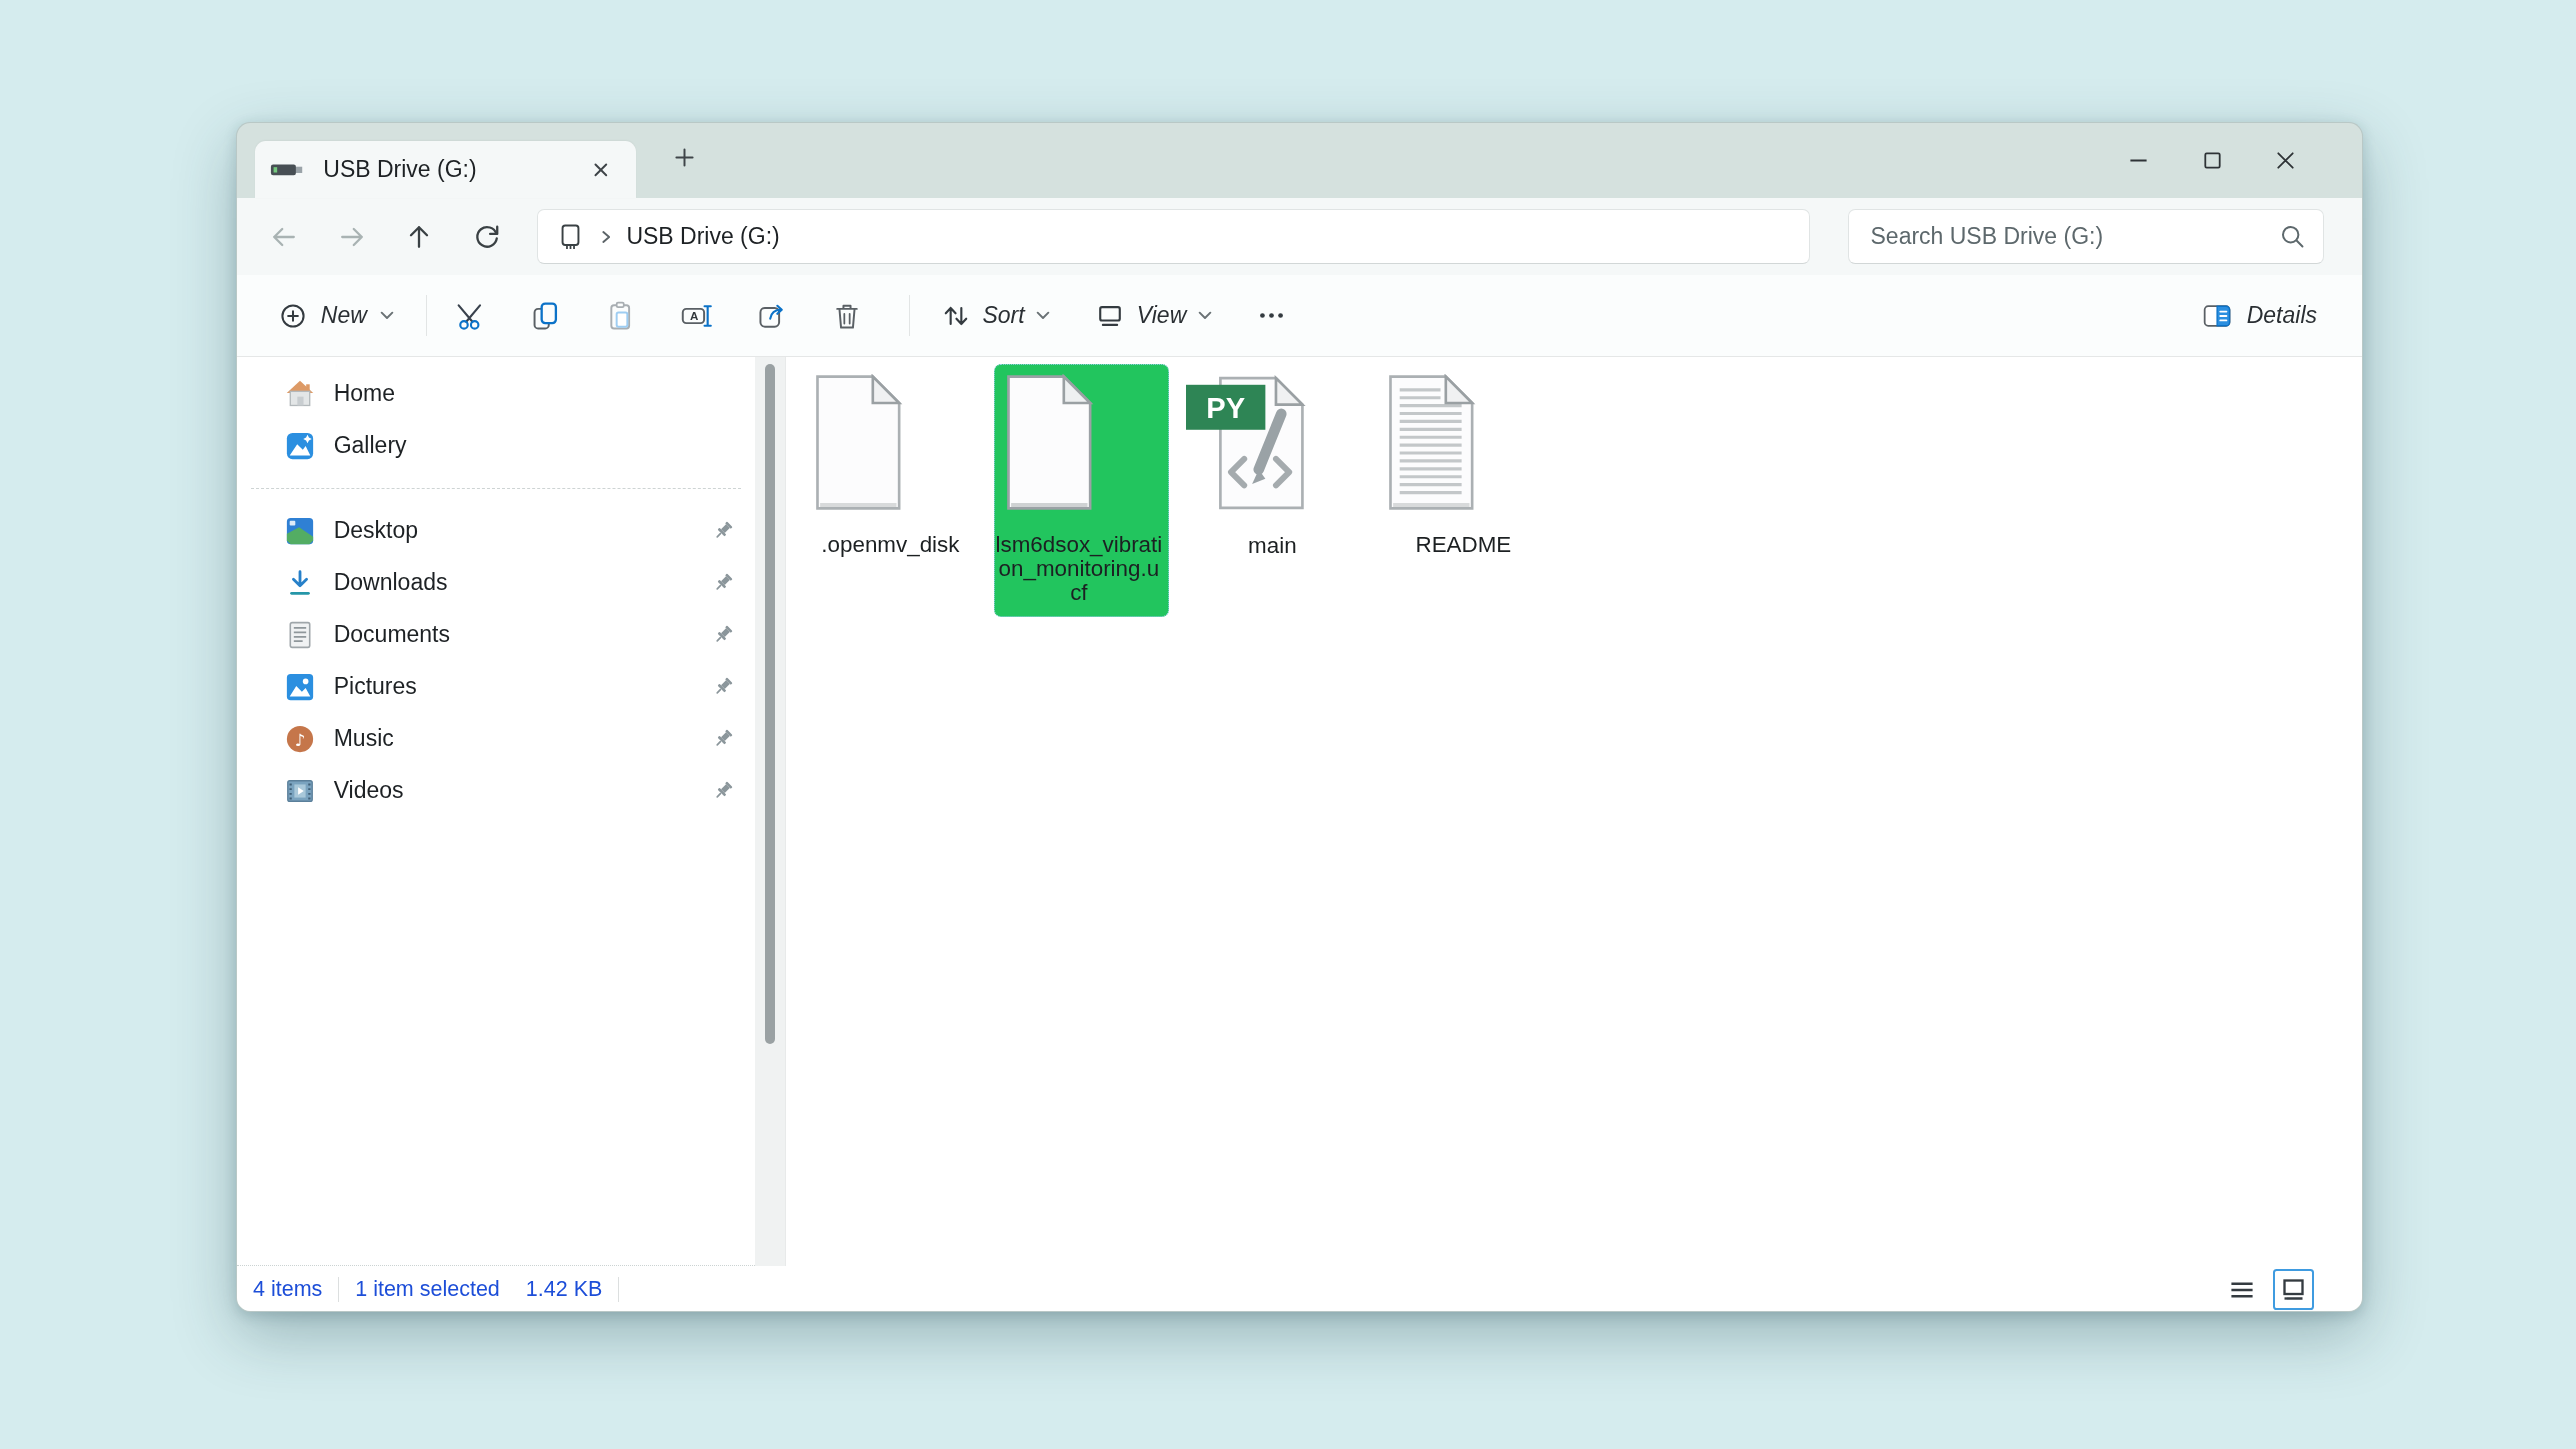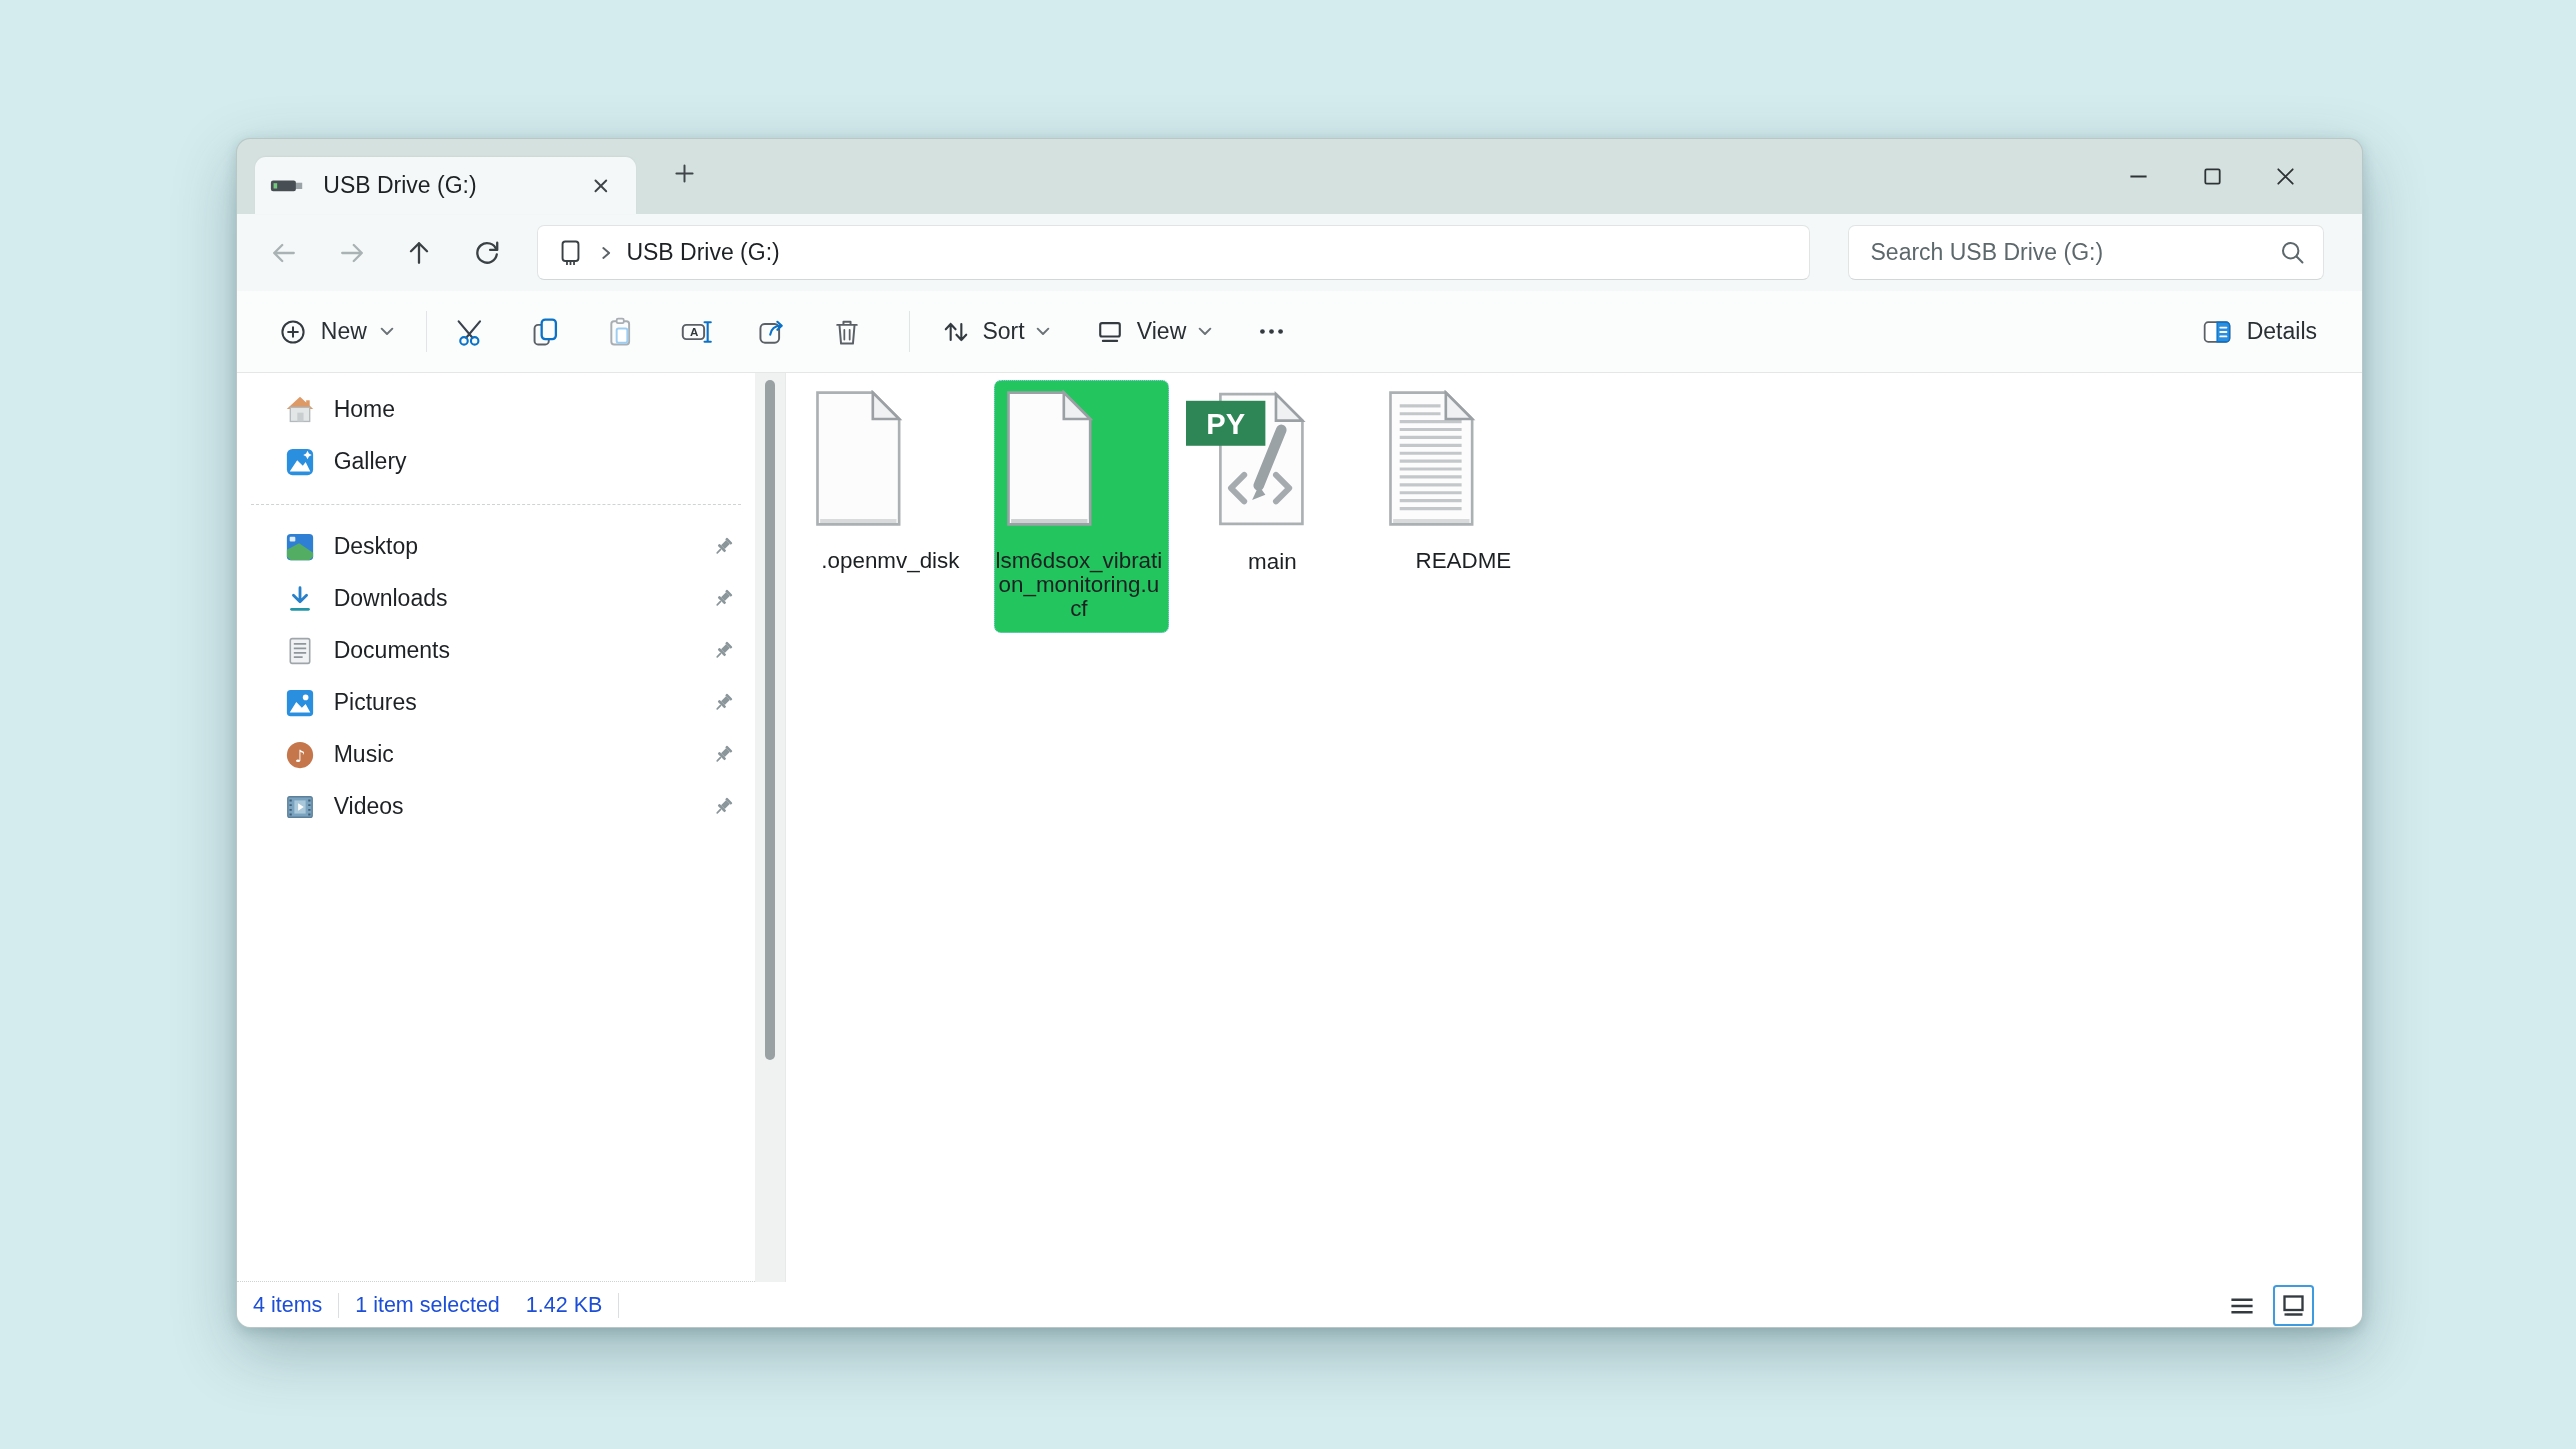--- a/index.html
+++ b/index.html
@@ -1,20 +1,20 @@
 <!DOCTYPE html>
 <html style="font-size:14.3px"><head>
 <meta charset="utf-8">
 <style>
   * { margin:0; padding:0; box-sizing:border-box; }
   html,body { width:2576px; height:1449px; overflow:hidden; }
   body { font-family:"Liberation Sans", sans-serif; background:#d5ecee; position:relative; }
 
   .window {
-    position:absolute; left:236px; top:138px; width:2127px; height:1190px;
+    position:absolute; left:236px; top:122px; width:2127px; height:1190px;
     background:#d5e1de; border-radius:14.3px; overflow:hidden;
     border:0.9px solid rgba(60,90,90,.18);
     box-shadow:0 23px 63px rgba(20,60,70,.30), 0 3.6px 12.5px rgba(20,60,70,.18);
   }
 
   
   .titlebar { height:75px; position:relative; display:flex; align-items:flex-end; }
   .tab {
     margin-left:18px; width:381px; height:57px; background:#f5f8f8;
     border-radius:10.7px 10.7px 0 0; display:flex; align-items:center;
@@ -40,21 +40,21 @@
   }
   .searchbar input {
     flex:1; border:none; outline:none; font-family:"Liberation Sans",sans-serif;
     font-size:23px; color:#4d7c0f; background:transparent;
   }
   .searchbar input::placeholder { color:#5d686c; opacity:1; }
 
   
   .toolbar { height:82px; background:#fbfdfd; border-bottom:0.9px solid #e5e7e7; display:flex; align-items:center; padding:0 36px 0 27px; }
   .tool-new { height:57px; border-radius:7.2px; display:flex; align-items:center; gap:12.5px; padding:0 14.3px; }
-  .tool-label { font-size:23px; color:#2a2f33; }
+  .tool-label { font-size:23px; color:#2a2f33;font-style:italic; }
   .tool-sep { width:0.9px; height:41px; background:#e2e5e5; margin:0 16px; }
   .tool-btn { width:59px; height:57px; border-radius:7.2px; display:flex; align-items:center; justify-content:center; margin-right:16px; }
   .tool-drop { height:57px; border-radius:7.2px; display:flex; align-items:center; gap:10.7px; padding:0 14.3px; margin-right:14.3px; }
   .details-btn { margin-left:auto; height:57px; border-radius:7.2px; display:flex; align-items:center; gap:12.5px; padding:0 9px; }
 
   
   .main { display:flex; height:909px; background:#ffffff; }
   .sidebar { width:518px; display:flex; flex-direction:column; padding-top:10.7px; border-bottom:1.8px dotted #ccd3d3; }
   .side-item {
     height:52px; margin:0 9px 0 10.7px; border-radius:7.2px; display:flex; align-items:center;

